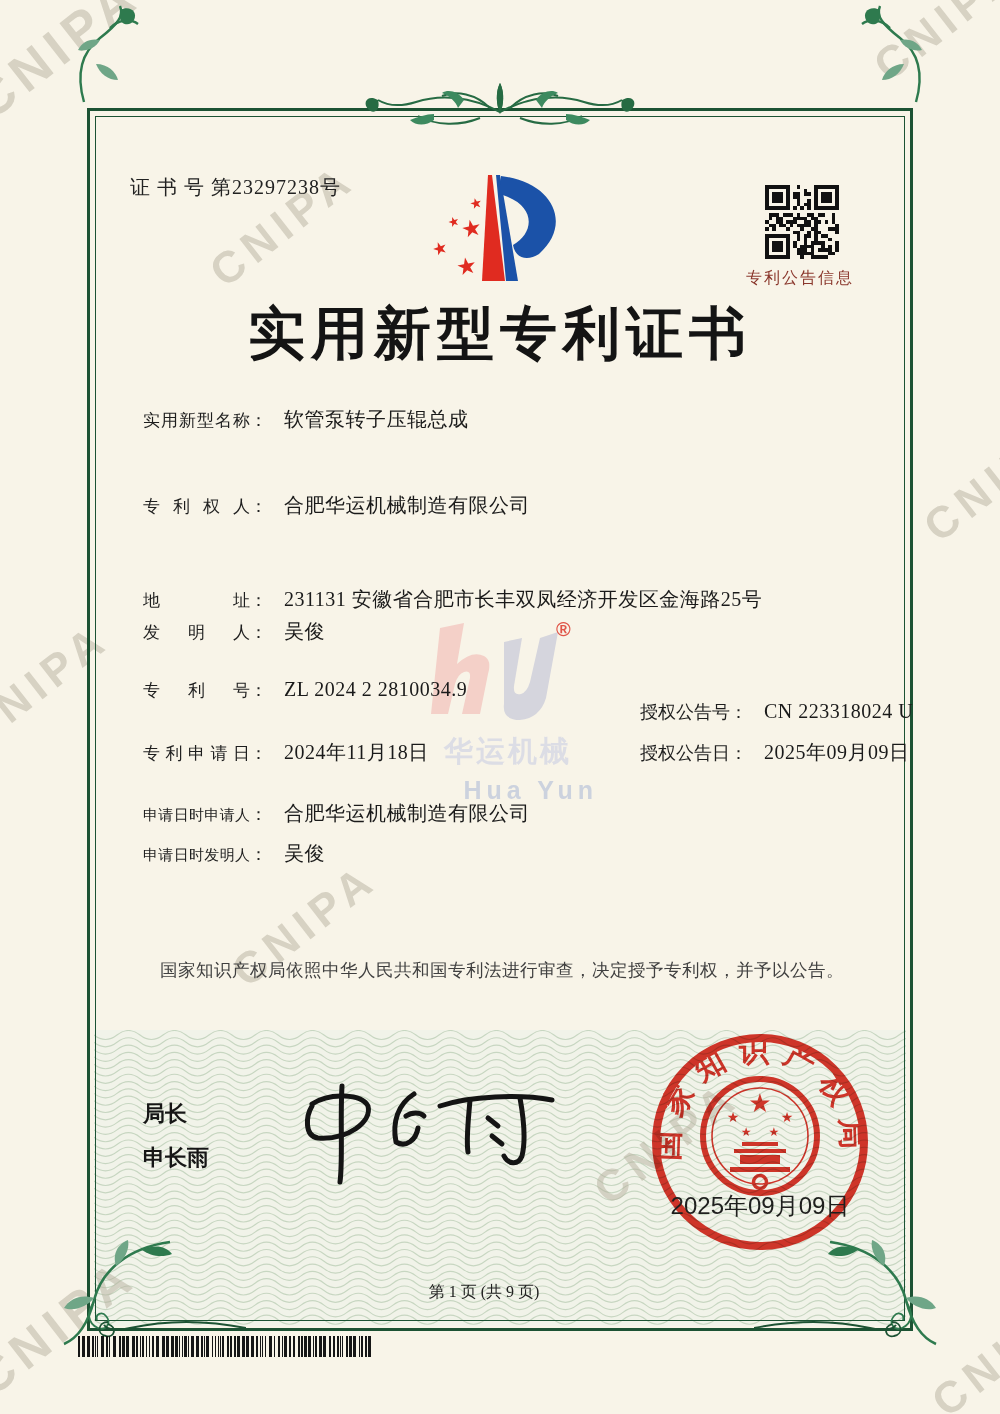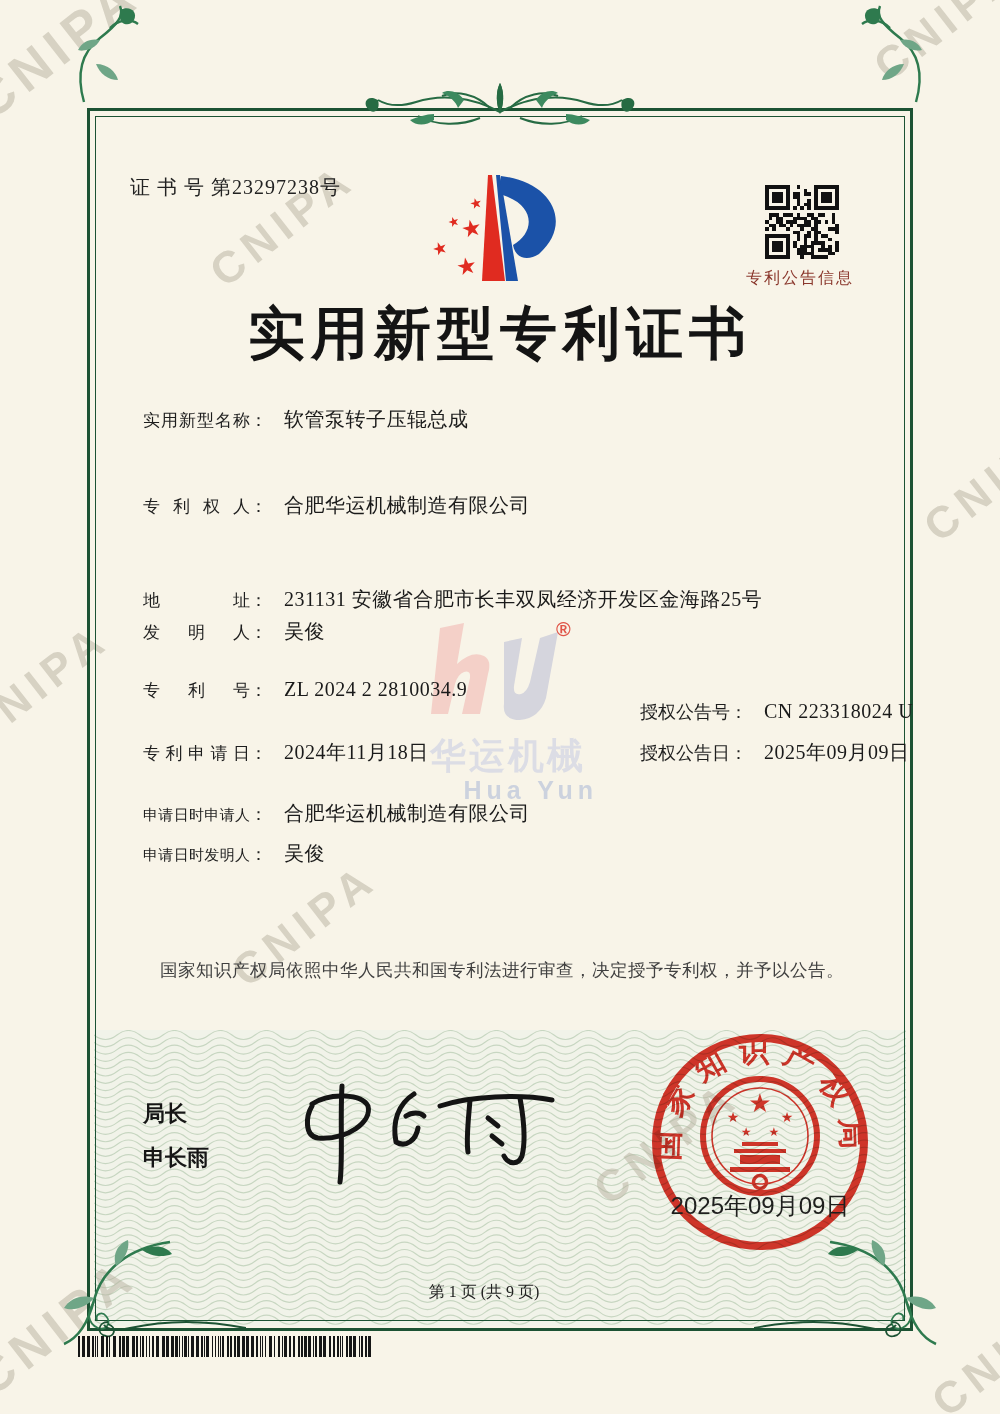--- a/index.html
+++ b/index.html
@@ -50,21 +50,21 @@
     line-height:37px;color:#404040;letter-spacing:0.5px;z-index:5;}
   .legal .l1{text-indent:36px;}
   
   .signer{position:absolute;left:143px;top:1092px;z-index:5;
     font-family:"Liberation Sans","DejaVu Sans",sans-serif;font-weight:600;
     font-size:22px;color:#161616;line-height:44px;}
   .sig{position:absolute;left:280px;top:1062px;z-index:5;}
   .seal{position:absolute;left:642px;top:1024px;z-index:6;mix-blend-mode:multiply;opacity:0.93;}
   
   .co{z-index:2;position:absolute;pointer-events:none;}
-  .co-cn{left:418px;top:732px;width:180px;text-align:center;font-size:36px;font-weight:bold;
+  .co-cn{left:418px;top:732px;width:180px;text-align:center;font-size:29px;font-weight:bold;
     letter-spacing:3px;color:#dcdde5;}
   .co-en{left:418px;top:776px;width:180px;text-align:right;font-size:25px;font-weight:bold;
     letter-spacing:5px;color:#ccd2de;font-family:"Liberation Sans",sans-serif;}
   .co-reg{left:556px;top:618px;font-size:20px;color:#e05548;font-weight:bold;
     font-family:"Liberation Sans",sans-serif;}
   
   .footer-page{position:absolute;left:84px;top:1282px;width:800px;text-align:center;
     font-size:16px;color:#222;z-index:5;}
   .barcode{position:absolute;left:78px;top:1336px;z-index:5;}
 </style>

